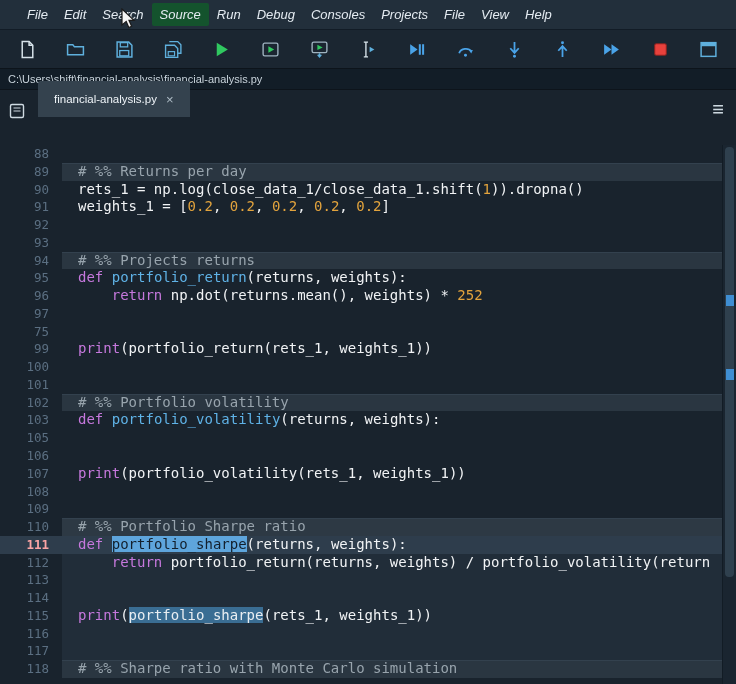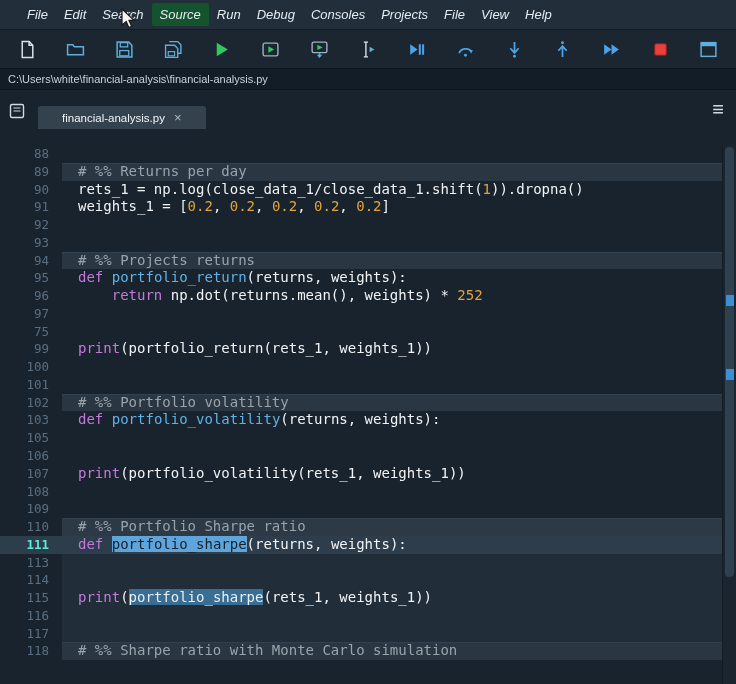--- a/index.html
+++ b/index.html
@@ -13,34 +13,34 @@
 
   .toolbar { height:39px; background:#1b2631; display:flex; align-items:center; justify-content:space-between; padding:0 12px; border-top:1px solid #121c26; }
   .tool-btn { width:30px; height:28px; display:flex; align-items:center; justify-content:center; }
   .tool-btn svg { width:19px; height:19px; }
 
   .pathbar { height:21px; background:#121d27; color:#c7d2da; font-size:11px; display:flex; align-items:center; padding:0 8px; border-top:1px solid #0d141b; }
 
   .tabbar { height:44px; background:#19232d; position:relative; border-top:1px solid #0d141b; }
   .browse-btn { position:absolute; left:8px; top:12px; width:20px; height:20px; }
   .browse-btn svg { width:18px; height:18px; }
-  .tab { position:absolute; left:38px; bottom:4px; height:23px; background:#34424e; color:#eef3f7; font-size:11.5px; display:flex; align-items:center; gap:9px; padding:0 24px; border-radius:3px 3px 0 0; }
+  .tab { position:absolute; left:38px; bottom:16px; height:36px; background:#34424e; color:#eef3f7; font-size:11.5px; display:flex; align-items:center; gap:9px; padding:0 16px; border-radius:3px 3px 0 0; }
   .tab-close { color:#aebcc6; font-size:13px; line-height:1; }
   .options-btn { position:absolute; right:12px; top:8px; color:#cdd8e0; font-size:20px; }
 
   .editor { position:relative; height:551px; background:#19232d; overflow:hidden;margin-top:12px; }
   .code-lines { position:absolute; left:0; top:0; right:14px; bottom:0; overflow:hidden; }
   .code-row { display:flex; height:17.77px; font-family:"DejaVu Sans Mono",monospace; font-size:14px; line-height:17.77px; white-space:pre; }
   .gutter { width:62px; flex:none; text-align:right; padding-right:13px; color:#5b6f82; font-size:12.5px; font-family:"DejaVu Sans Mono",monospace; }
   .code-text { flex:1; padding-left:16px; color:#f1f3f5; overflow:hidden; }
   .code-text.header { background:#2a3641; box-shadow:inset 0 1px 0 #33414e; }
   .code-text.active-cell { background:#212d39; }
   .code-text.header.active-cell { background:#2d3944; }
   .code-row.current { background:#2e3d4c; }
-  .code-row.current .gutter { color:#5eead4; font-weight:bold; }
+  .code-row.current .gutter { color:#fca5a5; font-weight:bold; }
   .code-row.current .code-text { background:transparent; }
 
   .tok-p { color:#f1f3f5; }
   .tok-c { color:#98a4ad; }
   .tok-k { color:#c678dd; }
   .tok-f { color:#5fb2e6; }
   .tok-n { color:#e2a33d; }
   .tok-b { color:#c678dd; }
   .tok-sel { background:#5ea5dc; color:#13202d; }
   .tok-occ { background:#3a6d93; color:#e9eef2; }
@@ -159,21 +159,21 @@
       </div>
       <div class="tool-btn">
         <svg viewBox="0 0 18 18">
           <rect x="2" y="2.5" width="14" height="13" fill="none" stroke="#5fb0dd" stroke-width="1.4"></rect>
           <rect x="2" y="2.5" width="14" height="3.4" fill="#5fb0dd"></rect>
         </svg>
       </div>
     </div>
 
   <div class="pathbar">
-    <span>C:\Users\white\financial-analysis\financial-analysis.py</span>
+    <span>C:\Users\shift\financial-analysis\financial-analysis.py</span>
   </div>
 
   <div class="tabbar">
     <div class="browse-btn">
       <svg viewBox="0 0 18 18">
           <rect x="2.5" y="2.5" width="13" height="13" rx="1.5" fill="none" stroke="#cfdae2" stroke-width="1.4"></rect>
           <path d="M5.5 6 h7 M5.5 9 h7" stroke="#cfdae2" stroke-width="1.2" fill="none"></path>
         </svg>
     </div>
     <div class="tab">
@@ -201,20 +201,21 @@
         <div class="code-row"><div class="gutter">101</div><div class="code-text"></div></div>
         <div class="code-row"><div class="gutter">102</div><div class="code-text header"><span class="tok-c"># %% Portfolio volatility</span></div></div>
         <div class="code-row"><div class="gutter">103</div><div class="code-text"><span class="tok-k">def</span><span class="tok-p"> </span><span class="tok-f">portfolio_volatility</span><span class="tok-p">(returns, weights):</span></div></div>
         <div class="code-row"><div class="gutter">105</div><div class="code-text"></div></div>
         <div class="code-row"><div class="gutter">106</div><div class="code-text"></div></div>
         <div class="code-row"><div class="gutter">107</div><div class="code-text"><span class="tok-b">print</span><span class="tok-p">(portfolio_volatility(rets_1, weights_1))</span></div></div>
         <div class="code-row"><div class="gutter">108</div><div class="code-text"></div></div>
         <div class="code-row"><div class="gutter">109</div><div class="code-text"></div></div>
         <div class="code-row"><div class="gutter">110</div><div class="code-text header active-cell"><span class="tok-c"># %% Portfolio Sharpe ratio</span></div></div>
         <div class="code-row current"><div class="gutter">111</div><div class="code-text active-cell"><span class="tok-k">def</span><span class="tok-p"> </span><span class="tok-sel">portfolio_sharpe</span><span class="tok-p">(returns, weights):</span></div></div>
+        <div class="code-row"><div class="gutter">112</div><div class="code-text active-cell"><span class="tok-p">    </span><span class="tok-k">return</span><span class="tok-p"> portfolio_return(returns, weights) / portfolio_volatility(return</span></div></div>
         <div class="code-row"><div class="gutter">113</div><div class="code-text active-cell"></div></div>
         <div class="code-row"><div class="gutter">114</div><div class="code-text active-cell"></div></div>
         <div class="code-row"><div class="gutter">115</div><div class="code-text active-cell"><span class="tok-b">print</span><span class="tok-p">(</span><span class="tok-occ">portfolio_sharpe</span><span class="tok-p">(rets_1, weights_1))</span></div></div>
         <div class="code-row"><div class="gutter">116</div><div class="code-text active-cell"></div></div>
         <div class="code-row"><div class="gutter">117</div><div class="code-text active-cell"></div></div>
         <div class="code-row"><div class="gutter">118</div><div class="code-text header"><span class="tok-c"># %% Sharpe ratio with Monte Carlo simulation</span></div></div>
       </div>
     <div class="scrollbar">
       <div class="scroll-thumb" style="top: 2px; height: 430px;"></div>
     <div class="scroll-marker" style="top: 150px;"></div>

